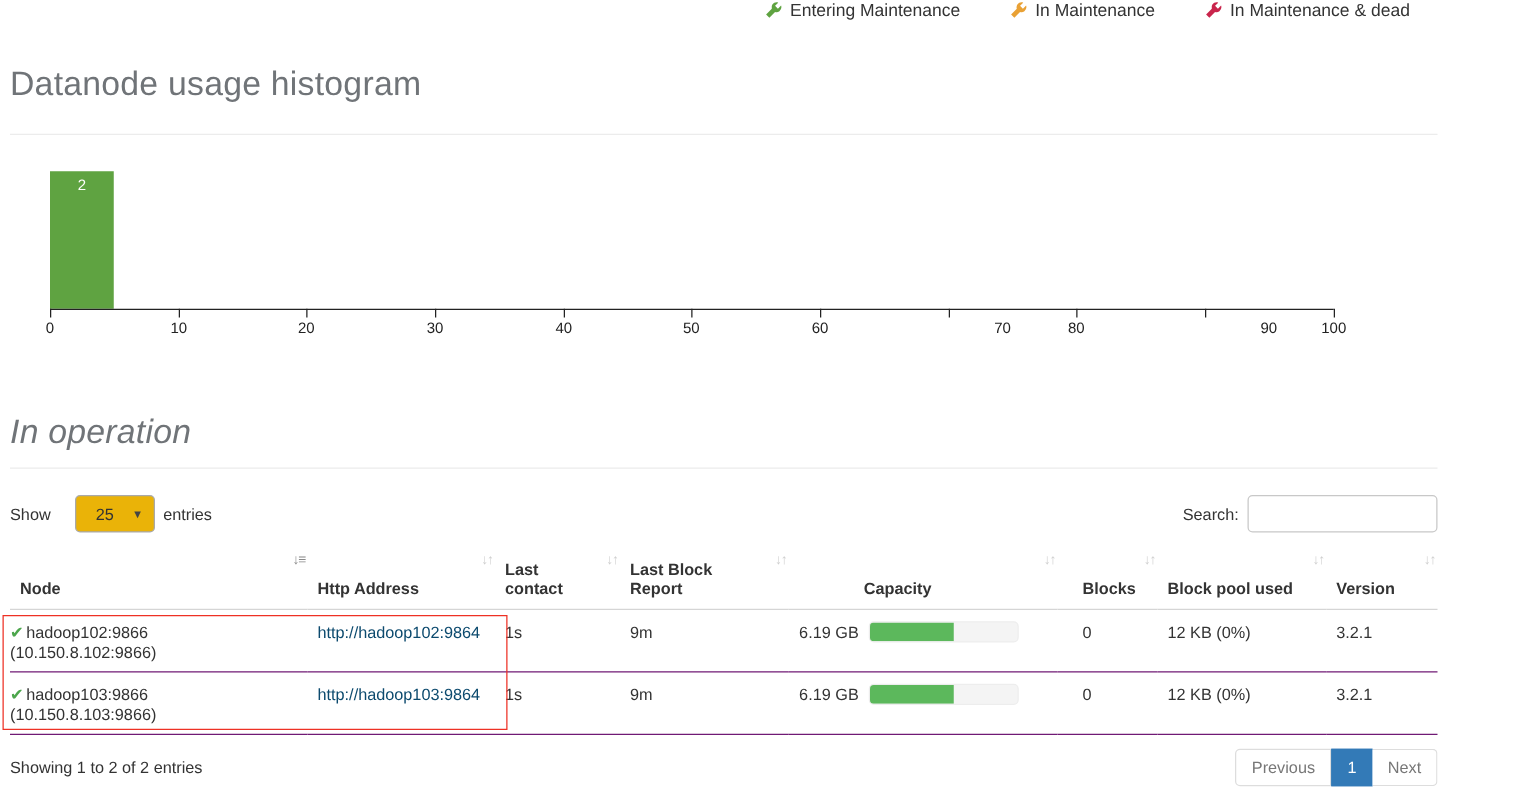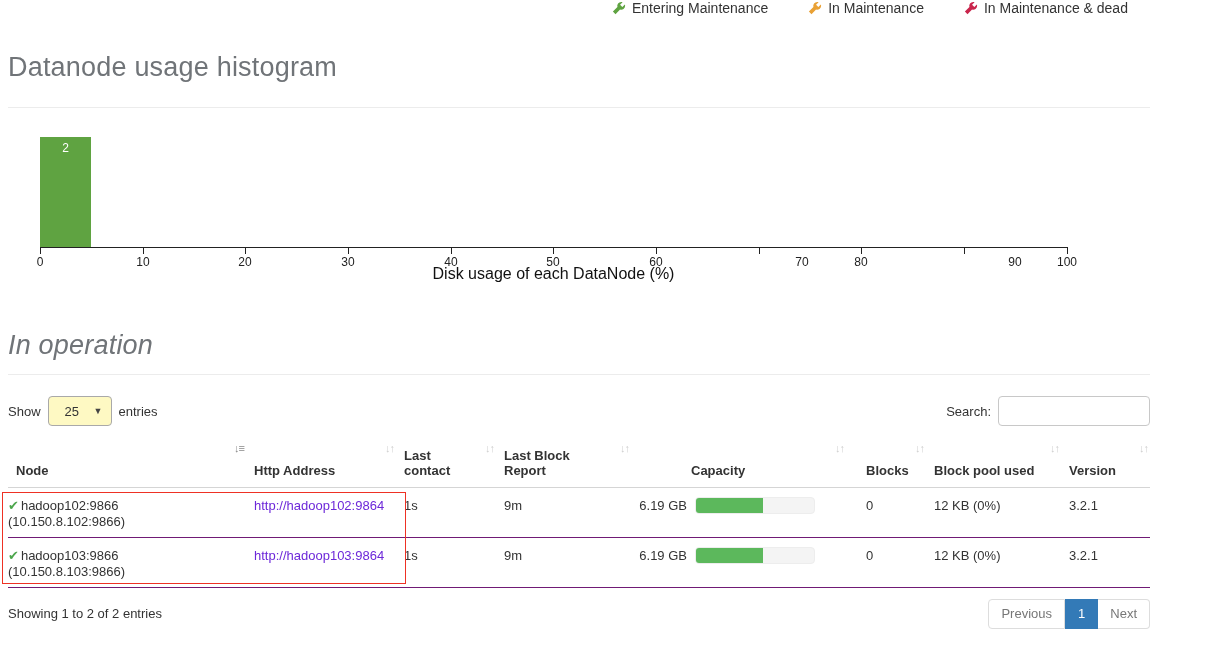--- a/index.html
+++ b/index.html
@@ -30,41 +30,41 @@
   .chart .bar-label { position:absolute; top:4px; left:0; width:100%; text-align:center; color:#fff; font-size:12px; }
   .chart .axis { position:absolute; left:32px; top:123px; width:1027px; height:1px; background:#222; }
   .chart .tickmark { position:absolute; top:123px; width:1px; height:7px; background:#222; }
   .chart .ticklabel { position:absolute; top:131px; width:40px; text-align:center; font-size:12px; color:#222; }
   .chart .xlabel { position:absolute; top:141px; left:32px; width:1027px; text-align:center; font-size:16px; color:#111; }
 
   
   .controls { display:flex; justify-content:space-between; align-items:center; margin-top:21px; height:30px; }
   .show-group, .search-group { display:flex; align-items:center; gap:7px; }
   .length-select { width:64px; height:30px; border:1px solid #a9a9a9; border-radius:4px;
-     display:flex; align-items:center; justify-content:space-between; padding:0 8px 0 16px; cursor:pointer; background:#fef9c3; }
+     display:flex; align-items:center; justify-content:space-between; padding:0 8px 0 16px; cursor:pointer; background:#eab308;margin-left:12px; }
   .length-select .caret { font-size:9px; color:#444; }
   .search-input { width:152px; height:30px; border:1px solid #c8c8c8; border-radius:4px; padding:0 8px; font-size:13px; }
 
   
   .table-wrap { position:relative; margin-top:14px; }
   table { width:100%; border-collapse:collapse; table-layout:fixed; }
   col.c-node{width:238px} col.c-http{width:150px} col.c-lc{width:100px} col.c-lbr{width:135px}
   col.c-cap{width:215px} col.c-blk{width:80px} col.c-bpu{width:135px} col.c-ver{width:89px}
   thead th { vertical-align:bottom; text-align:left; font-size:13px; font-weight:bold; color:#333;
      padding:0 16px 9px 8px; border-bottom:1px solid #d5d5d5; position:relative; height:47px; cursor:pointer; }
   thead th.th-cap { padding-left:60px; }
   thead th.th-blk { padding-left:20px; }
   .sort-icon { position:absolute; right:2px; top:2px; font-size:11px; letter-spacing:-1px; }
   .sort-icon.both { color:#cfcfcf; }
   .sort-icon.asc { color:#8a8a8a; }
   tbody td { vertical-align:top; text-align:left; padding:10px 8px 0 8px; height:50px; border-bottom:1px solid #701a75; }
   tbody td.td-node { padding-left:0; line-height:16px; }
   tbody td.td-blk { padding-left:20px; }
   .check { color:#4ca64c; font-weight:bold; font-size:13px; margin-right:2px; }
-  a.http-link { color:#6d28d9; text-decoration:none; }
+  a.http-link { color:#0c4a6e; text-decoration:none; }
   .cap-cell { display:flex; align-items:flex-start; }
   .cap-val { width:48px; text-align:right; margin-right:8px; }
   .cap-bar { width:120px; height:17px; background:#f4f4f4; border:1px solid #ededed; border-radius:4px; overflow:hidden; margin-top:-1px; }
   .cap-fill { height:100%; background:#5cb85c; }
 
   
   .red-box { position:absolute; left:-6px; top:52px; width:404px; height:92px;
      border:1px solid #ee3124; pointer-events:none; }
 
   
@@ -128,21 +128,20 @@
       <div class="ticklabel" style="left:115px">10</div>
       <div class="ticklabel" style="left:217px">20</div>
       <div class="ticklabel" style="left:320px">30</div>
       <div class="ticklabel" style="left:423px">40</div>
       <div class="ticklabel" style="left:525px">50</div>
       <div class="ticklabel" style="left:628px">60</div>
       <div class="ticklabel" style="left:774px">70</div>
       <div class="ticklabel" style="left:833px">80</div>
       <div class="ticklabel" style="left:987px">90</div>
       <div class="ticklabel" style="left:1039px">100</div>
-      <div class="xlabel">Disk usage of each DataNode (%)</div>
     </div>
 
     <h1 class="sec h-oper">In operation</h1>
     <hr class="rule rule-oper">
 
     <div class="controls">
       <div class="show-group">
         <span>Show</span>
         <div class="length-select">
           <span>25</span>

